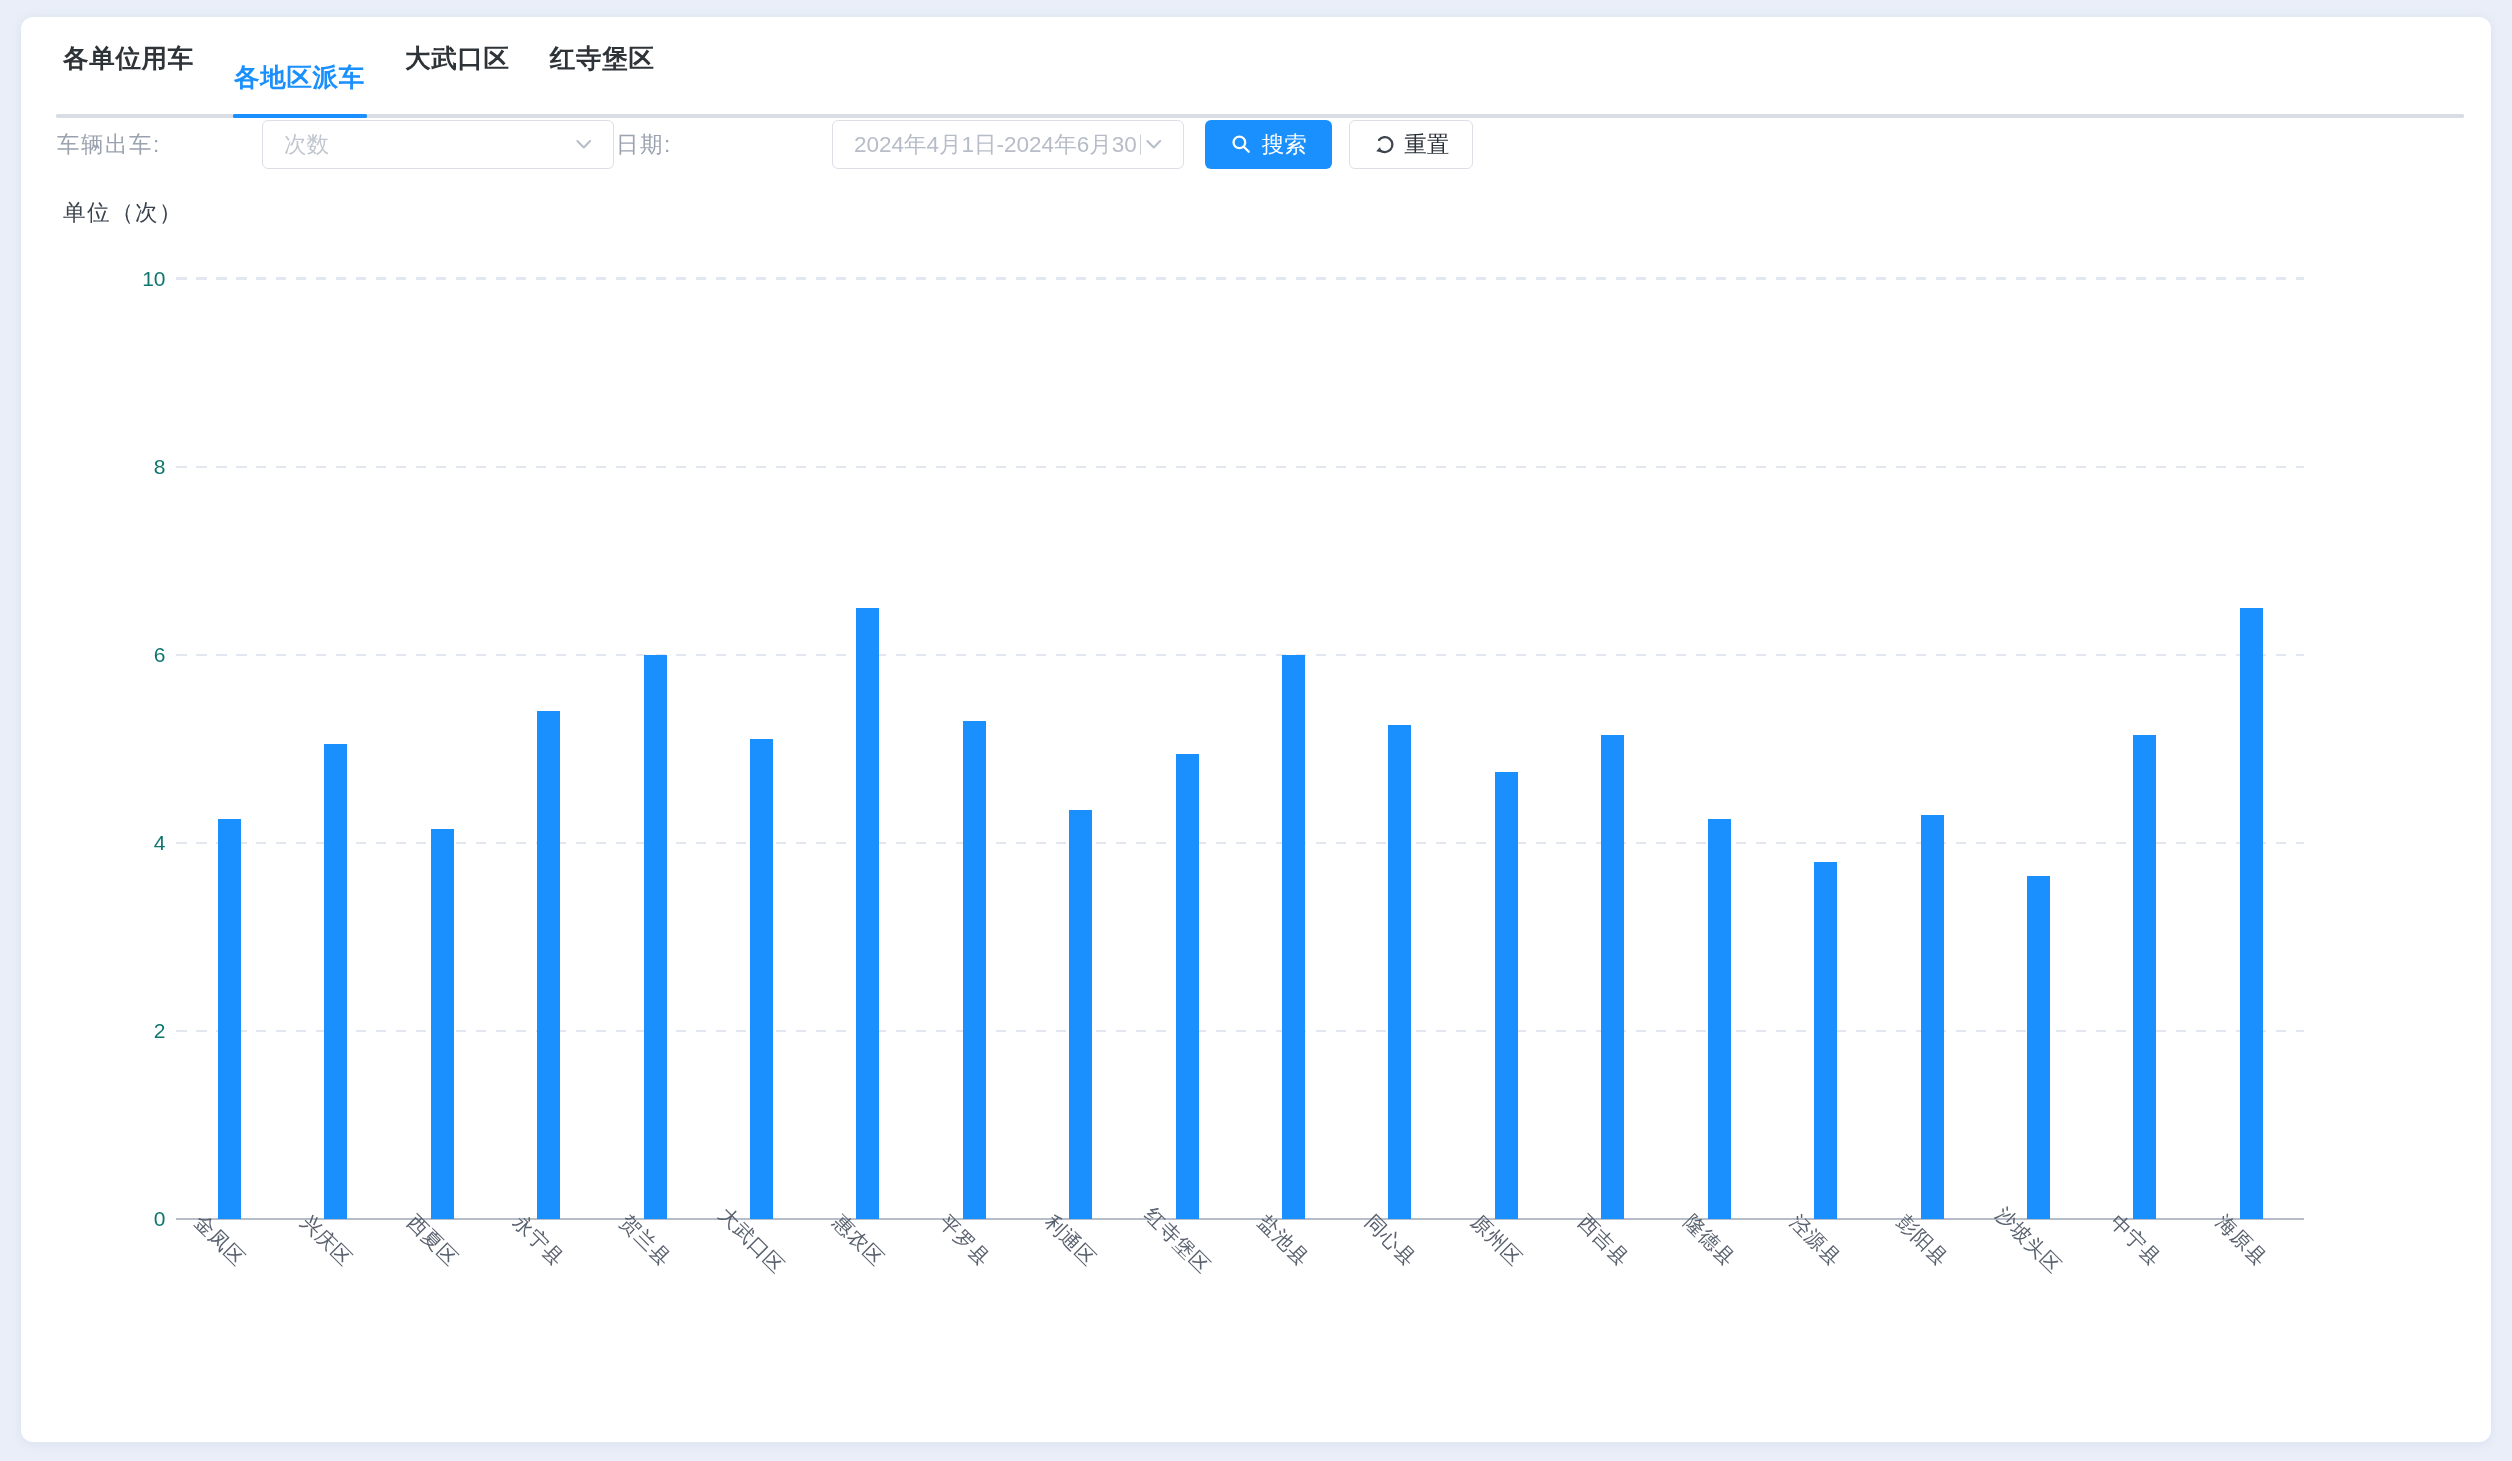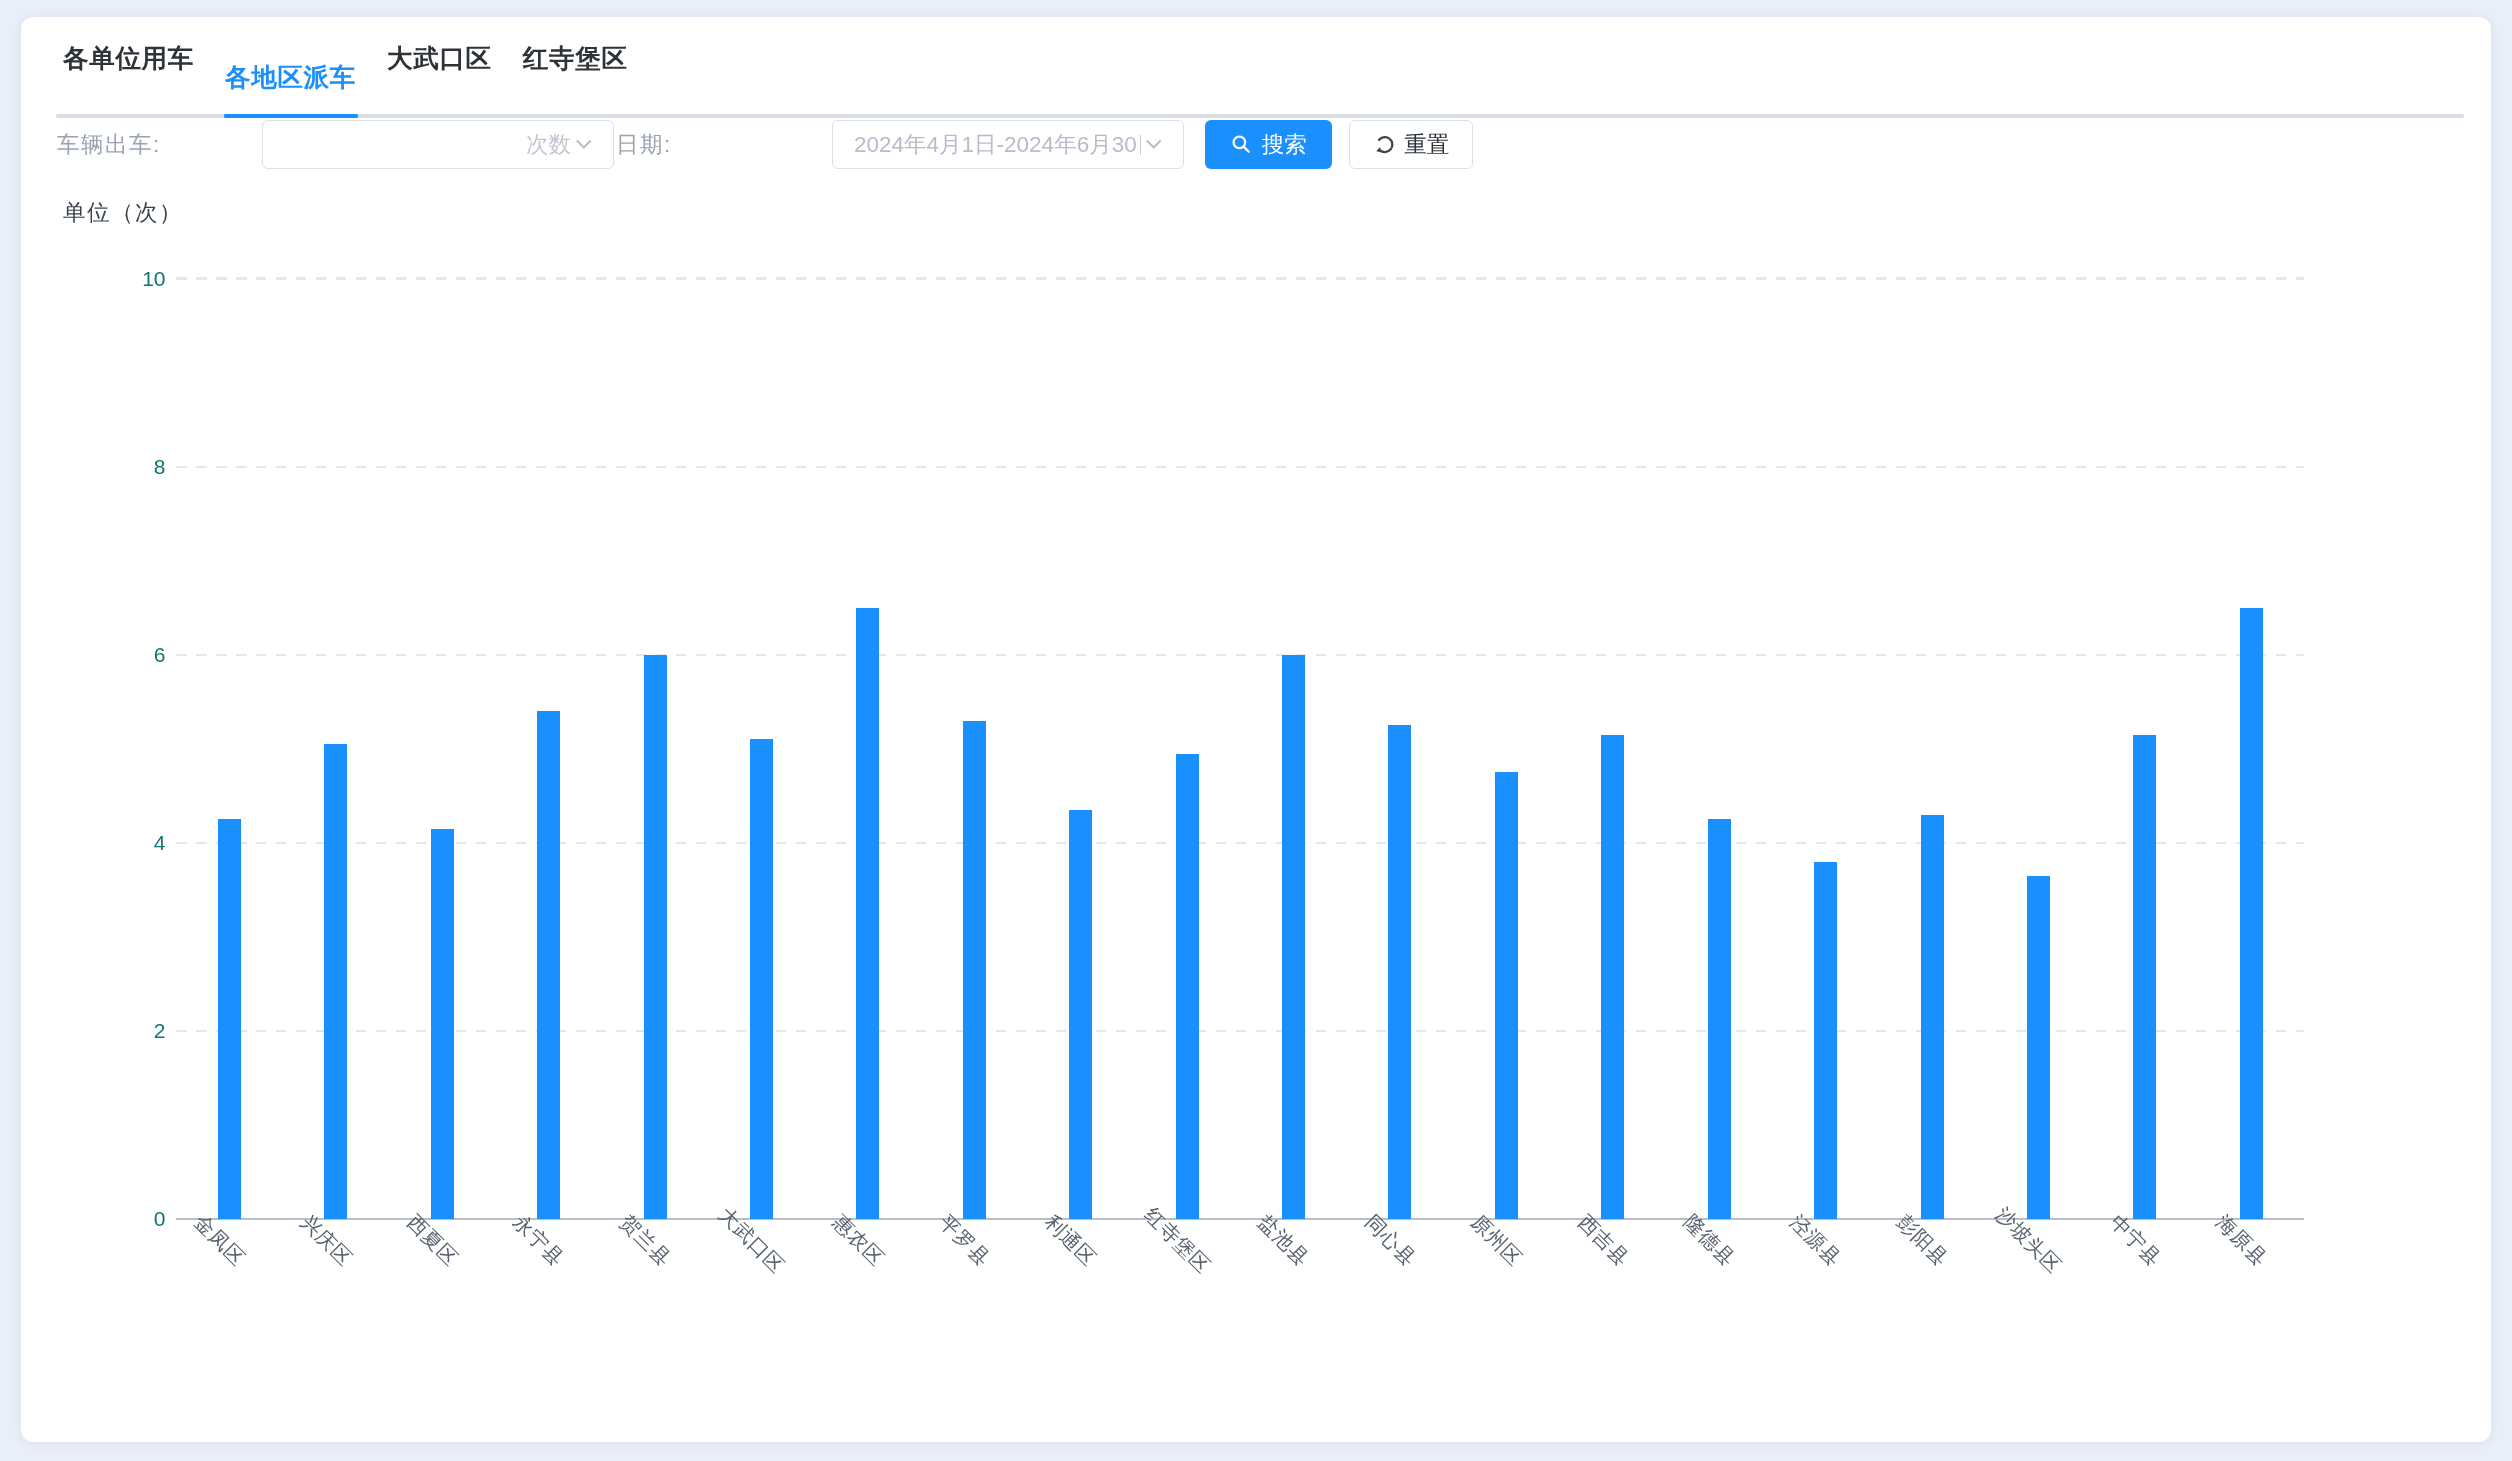--- a/index.html
+++ b/index.html
@@ -10,21 +10,21 @@
     position:relative;
   }
   .card {
     position:absolute; left:21px; top:16.5px; width:2470px; height:1425px;
     background:#ffffff; border-radius:12px;
     box-shadow:0 1.5px 10.5px rgba(110,130,170,0.10);
   }
 
   
   .tabbar { position:relative; padding-top:24px; }
-  .tabs { display:flex; gap:31px; padding-left:42px; }
+  .tabs { display:flex; gap:40px; padding-left:42px; }
   .tab {
     position:relative; font-size:25.5px; font-weight:600; color:#2e3338;
     letter-spacing:0.7px; padding-bottom:19.5px; cursor:pointer; white-space:nowrap;
   }
   .tab.active { color:#1a90ff;margin-top:19px; }
   .tab.active::after {
     content:""; position:absolute; left:-1.5px; right:-1.5px; bottom:-3.7px;
     height:3.7px; background:#1a90ff; border-radius:1.5px;
   }
   .tab-track { height:3.7px; background:#d9dde4; margin:0 27px 0 35px; border-radius:1.5px; }
@@ -33,21 +33,21 @@
   .filter-row { position:absolute; left:0; top:103px; right:0; height:49px; }
   .flabel {
     position:absolute; top:0; height:49px; line-height:49px;
     font-size:22.5px; color:#9ba3b0; letter-spacing:1.5px;
   }
   .sel {
     position:absolute; top:0; height:49px; background:#fff;
     border:1.5px solid #dcdfe6; border-radius:6px;
     display:flex; align-items:center; padding:0 16.5px 0 21px; cursor:pointer;
   }
-  .sel .sel-text { flex:1; font-size:22.5px; white-space:nowrap; overflow:hidden;text-align:right; }
+  .sel .sel-text { flex:1; font-size:22.5px; white-space:nowrap; overflow:hidden; }
   .sel .chev { flex:none; width:25.5px; height:25.5px; }
   .btn {
     position:absolute; top:0; height:49px; border-radius:6px;
     display:flex; align-items:center; justify-content:center; gap:9px;
     font-size:22.5px; cursor:pointer;
   }
   .btn-primary { background:#1a90ff; color:#ffffff; border:none;text-align:right; }
   .btn-plain { background:#ffffff; color:#2a3138; border:1.5px solid #dcdfe6; }
 
   

